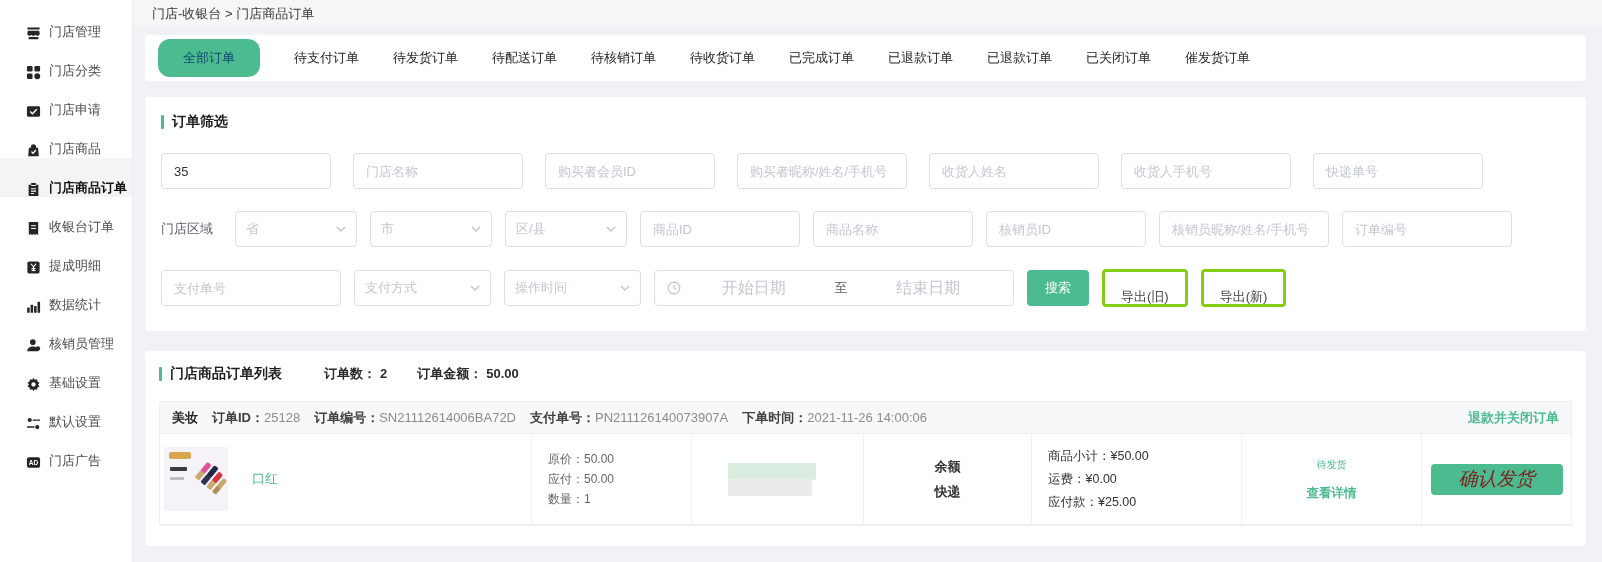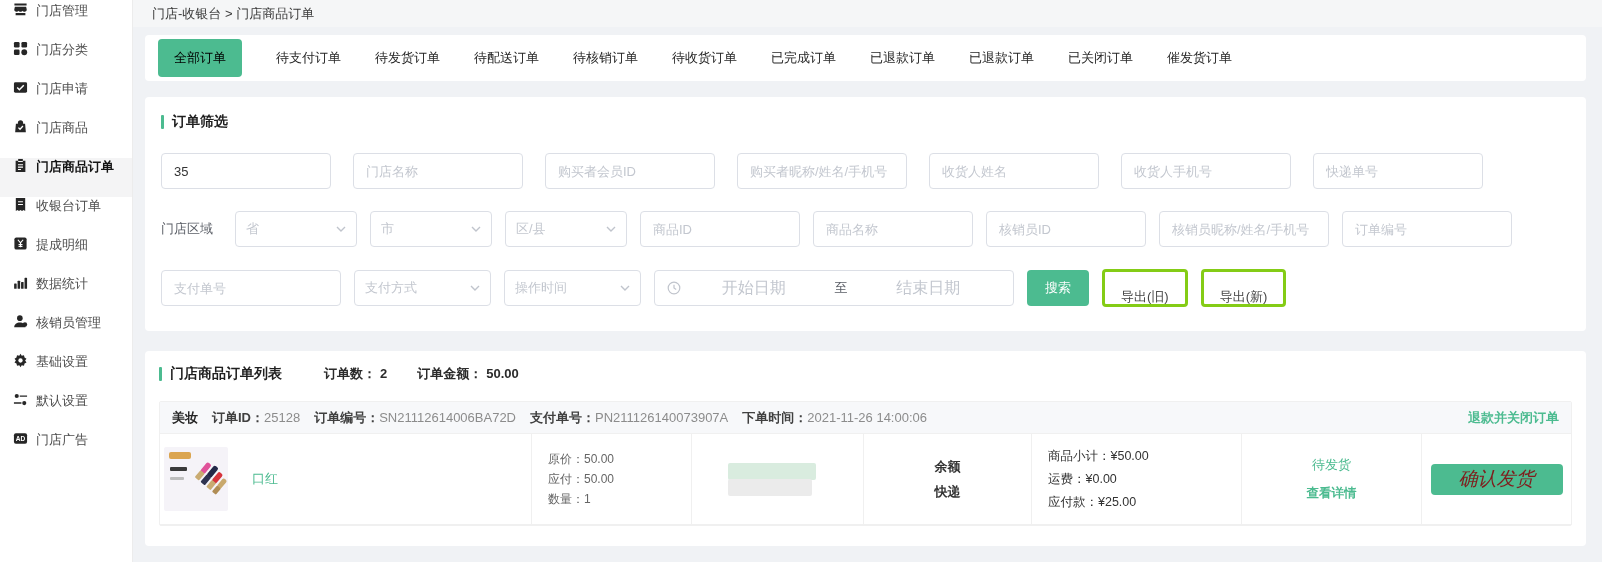--- a/index.html
+++ b/index.html
@@ -5,36 +5,36 @@
   * { box-sizing: border-box; margin: 0; padding: 0; }
   html, body { width: 1602px; height: 562px; overflow: hidden; }
   body {
     font-family: "Liberation Sans", "DejaVu Sans", sans-serif;
     background: #f0f2f5; color: #333; font-size: 13px;
   }
   .app { display: flex; width: 1602px; height: 562px; }
 
   
   .sidebar { width: 133px; min-width: 133px; background: #fff; border-right: 1px solid #ececec; padding-top: 2px; }
-  .side-item { display: flex; align-items: flex-start; height: 39px; padding-left: 13px; cursor: pointer; color: #4d4d4d; }
+  .side-item { display: flex; align-items: flex-end; height: 39px; padding-left: 26px; cursor: pointer; color: #4d4d4d; }
   .side-item .sicon { width: 15px; height: 15px; margin-right: 8px; display: inline-flex; color: #262626; flex: none; }
   .side-item .sicon svg { width: 15px; height: 15px; }
   .side-item .slabel { font-size: 13px; white-space: nowrap; }
   .side-item.active { background: #f4f4f5; color: #141414; }
   .side-item.active .slabel { font-weight: bold; }
 
   
   .main { flex: 1; display: flex; flex-direction: column; min-width: 0; }
   .breadcrumb { height: 32px; background: #f5f6f7; display: flex; align-items: center; padding-left: 19px; font-size: 13px; color: #3a3a3a; }
   .card { background: #fff; border-radius: 4px; }
 
   
   .tabs-card { margin: 8px 16px 0 12px; height: 54px; display: flex; align-items: center; padding: 0 13px; gap: 34px; }
   .tab { border: none; background: transparent; font-size: 13px; color: #262626; cursor: pointer; font-family: inherit; white-space: nowrap; }
-  .tab.active { background: var(--accent); color: #000000; padding: 10px 16px; border-radius: 4px; }
+  .tab.active { background: var(--accent); color: #0c4a6e; padding: 10px 25px; border-radius: 12px; }
 
   
   .filter-card { margin: 16px 16px 0 12px; padding: 16px 16px 24px 16px; }
   .sec-title { display: flex; align-items: center; gap: 8px; font-weight: bold; font-size: 14px; color: #1f1f1f; }
   .sec-title .bar { width: 3px; height: 14px; background: var(--accent); border-radius: 1px; display: inline-block; }
   .frow { display: flex; align-items: center; margin-top: 22px; }
   .frow.gap22 > * + * { margin-left: 22px; }
   .frow.gap13 > * + * { margin-left: 13px; }
   .inp { height: 36px; border: 1px solid #dcdfe6; border-radius: 4px; padding: 0 12px; font-size: 13px; color: #333; font-family: inherit; outline: none; background: #fff; }
   .inp::placeholder { color: #c3c7cf; }
@@ -73,21 +73,21 @@
   .c-price { width: 160px; padding-left: 16px; }
   .c-price .lines, .c-amounts .lines { font-size: 12px; color: #666; line-height: 20px; }
   .c-buyer { width: 172px; flex-direction: column; justify-content: center; align-items: flex-start; padding-left: 36px; }
   .redact { width: 88px; height: 17px; border-radius: 2px; }
   .redact.r1 { background: #d9ecdf; }
   .redact.r2 { background: #ebebeb; margin-top: -1px; width: 84px; }
   .c-pay { width: 168px; flex-direction: column; justify-content: center; font-size: 13px; font-weight: 600; color: #333; line-height: 25px; }
   .c-amounts { width: 210px; padding-left: 16px; }
   .c-amounts .lines { color: #333; font-size: 12.5px; line-height: 23px; }
   .c-status { width: 180px; flex-direction: column; justify-content: center; line-height: 28px; }
-  .c-status .status { color: var(--accent); font-size: 13px; }
+  .c-status .status { color: var(--accent); font-size: 10px; }
   .c-status .detail { color: var(--accent); font-weight: bold; font-size: 12.5px; cursor: pointer; text-decoration: none; }
   .c-action { flex: 1; justify-content: center; }
   .btn-confirm { width: 132px; height: 31px; background: var(--accent); color: #7f1d1d; border: none; border-radius: 4px; font-size: 19px; cursor: pointer; font-family: inherit; font-style: italic; }
   :root { --accent: #4cbb90; }
 </style>
 </head>
 <body>
 
 <div class="app">
 

